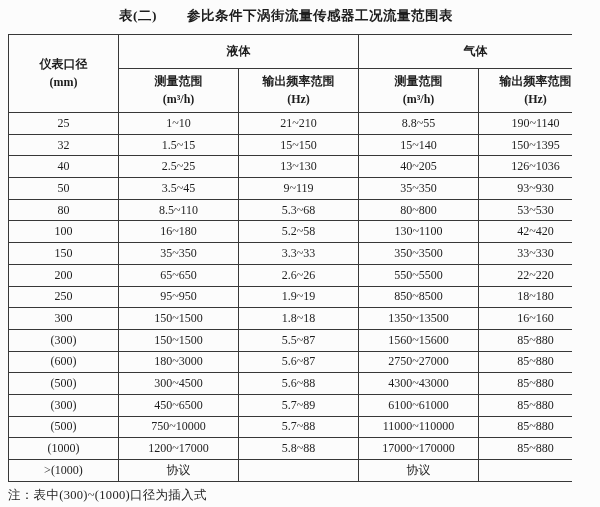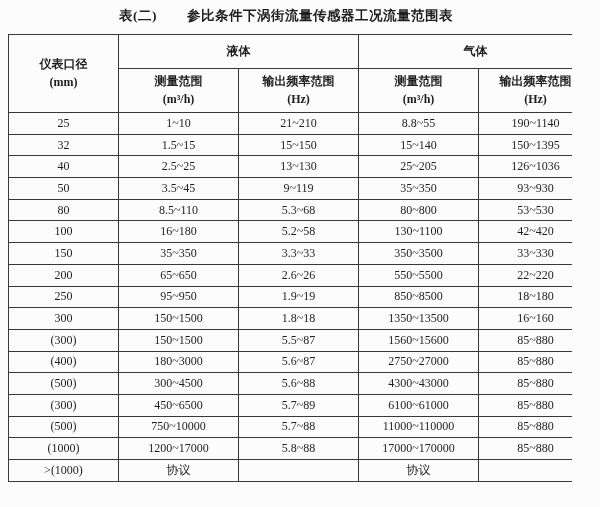--- a/index.html
+++ b/index.html
@@ -122,21 +122,21 @@
           <td>32</td>
           <td>1.5~15</td>
           <td>15~150</td>
           <td>15~140</td>
           <td>150~1395</td>
         </tr>
         <tr>
           <td>40</td>
           <td>2.5~25</td>
           <td>13~130</td>
-          <td>25~205</td>
+          <td>40~205</td>
           <td>126~1036</td>
         </tr>
         <tr>
           <td>50</td>
           <td>3.5~45</td>
           <td>9~119</td>
           <td>35~350</td>
           <td>93~930</td>
         </tr>
         <tr>
@@ -182,21 +182,21 @@
           <td>16~160</td>
         </tr>
         <tr>
           <td>(300)</td>
           <td>150~1500</td>
           <td>5.5~87</td>
           <td>1560~15600</td>
           <td>85~880</td>
         </tr>
         <tr>
-          <td>(400)</td>
+          <td>(600)</td>
           <td>180~3000</td>
           <td>5.6~87</td>
           <td>2750~27000</td>
           <td>85~880</td>
         </tr>
         <tr>
           <td>(500)</td>
           <td>300~4500</td>
           <td>5.6~88</td>
           <td>4300~43000</td>
@@ -226,14 +226,15 @@
         <tr>
           <td>&gt;(1000)</td>
           <td>协议</td>
           <td></td>
           <td>协议</td>
           <td></td>
         </tr>
       </tbody>
   </table>
 
+  <div class="note">注：表中(300)~(1000)口径为插入式</div>
 
 </div>
 
 </body></html>

